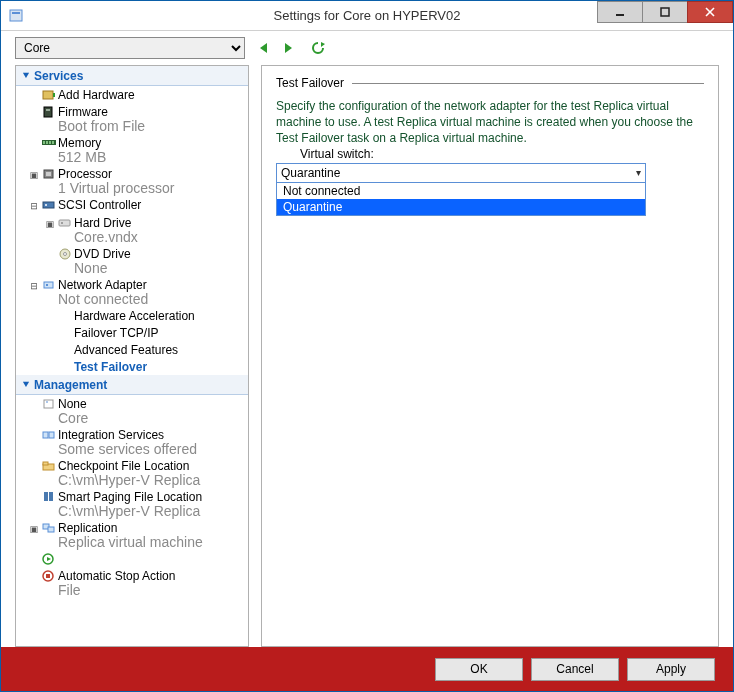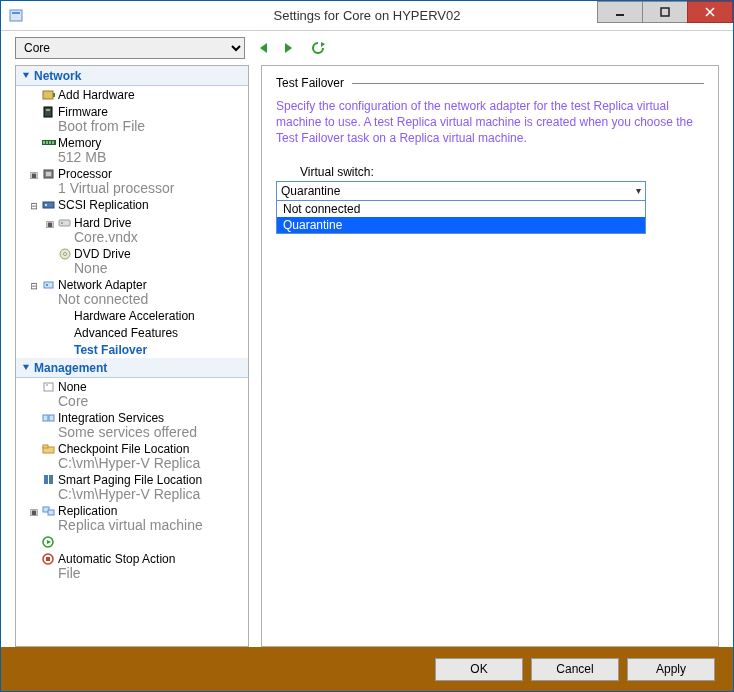--- a/index.html
+++ b/index.html
@@ -107,42 +107,42 @@
     background: #fff;
     padding: 10px 14px;
     position: relative;
   }
   .detail-header {
     display:flex; align-items:center; gap:8px;
     margin-bottom: 8px;
   }
   .detail-header .htxt { font-size:12px; color:#000; }
   .detail-header .hline { flex:1; height:1px; background:#888; }
-  .desc { color:#8b5cf6; line-height:1.35; margin-bottom:18px; }
+  .desc { color:#14532d; line-height:1.35; margin-bottom:0; }
   .field-label { margin-bottom:2px;margin-left:24px; }
   .combo {
     width: 370px; height:20px;
     border:1px solid #5a8fd6;
     background:#fff; padding:1px 4px;
     display:flex; align-items:center; justify-content:space-between;
     font-size:12px;
   }
   .combo .caret { font-size:10px; color:#333; }
   .dropdown {
     width: 370px;
     border:1px solid #5a8fd6; border-top:none;
     background:#fff;
   }
   .dropdown .opt { padding:1px 6px; font-size:12px; }
   .dropdown .opt.hi { background:#0a63ff; color:#fff; }
 
   .footer {
     height:44px; display:flex; justify-content:flex-end; align-items:center;
     gap:8px; padding:0 18px;
-    background:#a16207;
+    background:#b91c1c;
   }
   .btn {
     width:88px; height:23px;
     border:1px solid #9a9a9a;
     background:#e7e7e7;
     font-size:12px; text-align:center;
     display:flex; align-items:center; justify-content:center;
   }
   svg { display:block; }
 </style>
@@ -200,21 +200,21 @@
       </span>
   </div>
 </div>
 
 <div class="content">
 
   <div class="sidebar">
 
     <div class="section-header">
       <span class="glyph">⯆</span>
-      <span>Network</span>
+      <span>Services</span>
     </div>
     <div class="tree">
         <ul>
       <li>
             <div class="node indent1">
         <span class="expander"></span>
         <span class="icon-slot">
                 <svg width="14" height="12">
                   <rect x="1" y="2" width="10" height="8" fill="#e0c060" stroke="#a07820"></rect>
                   <rect x="11" y="4" width="2" height="4" fill="#2e9a2e"></rect>
@@ -276,21 +276,21 @@
       <li>
             <div class="node indent1">
         <span class="expander">⊟</span>
         <span class="icon-slot">
                 <svg width="14" height="12">
                   <rect x="1" y="3" width="11" height="6" fill="#4a7ab0" stroke="#2a4a70"></rect>
                   <circle cx="4" cy="6" r="1" fill="#fff"></circle>
                 </svg>
               </span>
         <span class="labels">
-                <span class="lbl">SCSI Replication</span>
+                <span class="lbl">SCSI Controller</span>
               </span>
       </div>
           </li>
       <li>
             <div class="node indent2">
         <span class="expander">▣</span>
         <span class="icon-slot">
                 <svg width="14" height="10">
                   <rect x="1" y="2" width="11" height="6" rx="1" fill="#ddd" stroke="#999"></rect>
                   <circle cx="4" cy="5" r="1" fill="#888"></circle>
@@ -331,20 +331,29 @@
                 <span class="sub">Not connected</span>
               </span>
       </div>
           </li>
       <li>
             <div class="node indent2">
         <span class="expander"></span>
               <span class="icon-slot"></span>
         <span class="labels">
                 <span class="lbl">Hardware Acceleration</span>
+              </span>
+      </div>
+          </li>
+      <li>
+            <div class="node indent2">
+        <span class="expander"></span>
+              <span class="icon-slot"></span>
+        <span class="labels">
+                <span class="lbl">Failover TCP/IP</span>
               </span>
       </div>
           </li>
       <li>
             <div class="node indent2">
         <span class="expander"></span>
               <span class="icon-slot"></span>
         <span class="labels">
                 <span class="lbl">Advanced Features</span>
               </span>

